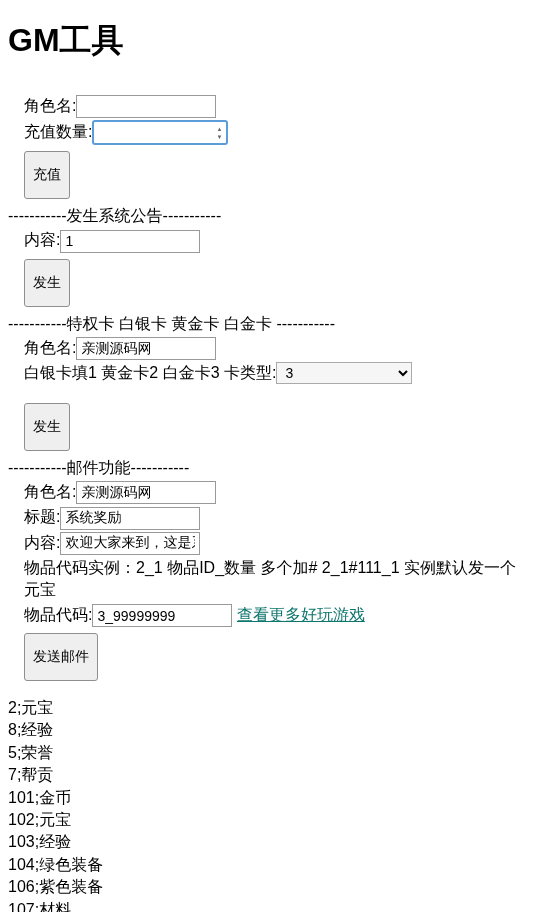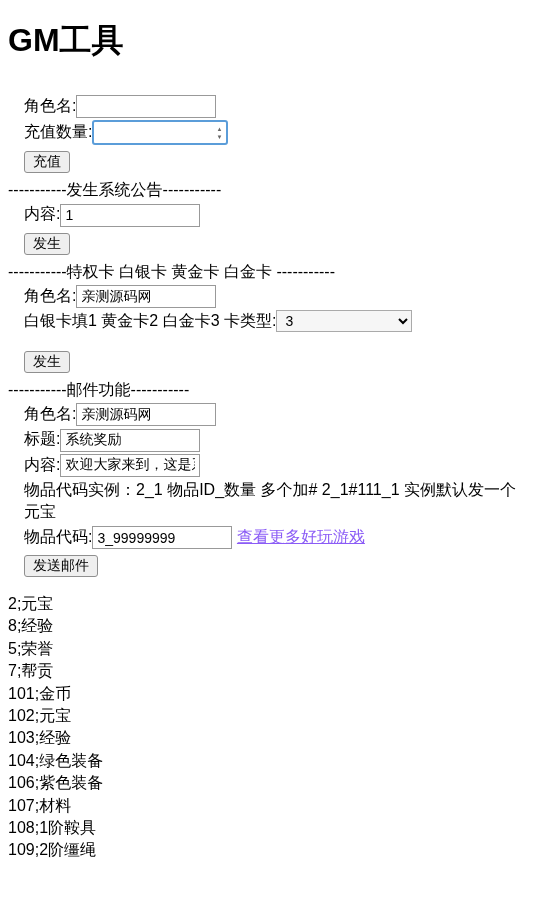--- a/index.html
+++ b/index.html
@@ -50,32 +50,32 @@
     select.cardtype {
       width: 136px;
       font-size: 14px;
       height: 22px;
       border: 1px solid #aaa;
       background: #f6f6f6;
       padding: 0 4px;
     }
     button {
       font-size: 14px;
-      padding: 1px 8px;
+      padding: 14px 8px;
       background: #efefef;
       border: 1px solid #8f8f8f;
       border-radius: 3px;
       cursor: pointer;
       margin-top: 4px;
     }
     .row {
       margin: 2px 16px;
     }
     a {
-      color: #8b5cf6;
+      color: #0f766e;
       text-decoration: underline;
       cursor: pointer;
     }
     .sep {
       font-family: Liberation Sans, sans-serif;
       margin-top: 6px;
       white-space: pre;
     }
     #item-list {
       margin-top: 16px;

